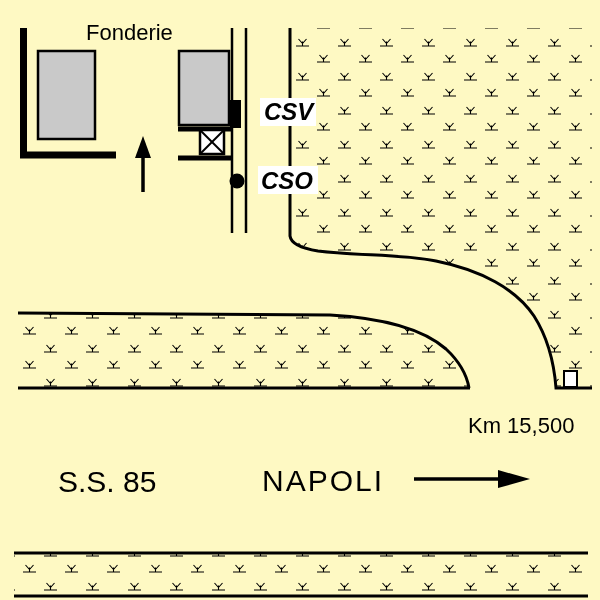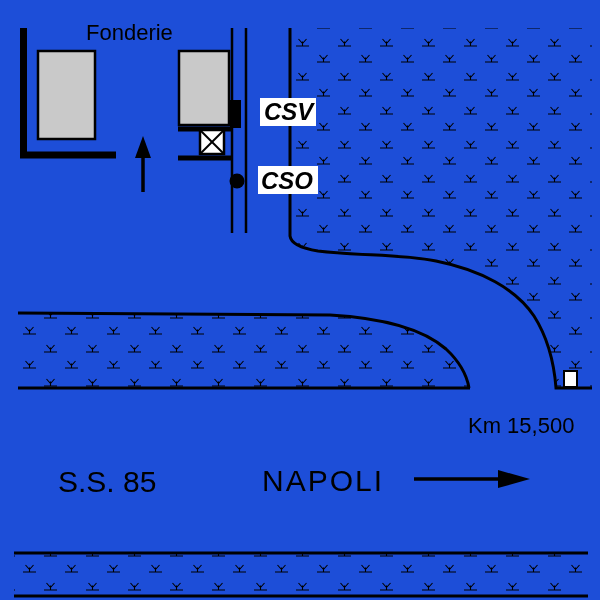--- a/index.html
+++ b/index.html
@@ -8,21 +8,21 @@
     background: #ffffff;
     width: 600px;
     height: 600px;
     overflow: hidden;
     font-family: "Liberation Sans", sans-serif;
   }
   .map-container {
     position: relative;
     width: 600px;
     height: 600px;
-    background: #1d4ed8;
+    background: #fef9c3;
   }
   svg { display: block; }
   text {
     fill: #000;
     font-family: "Liberation Sans", sans-serif;
   }
   .label-plain  { font-size: 22px; }
   .label-bold-italic { font-size: 24px; font-weight: bold; font-style: italic; }
   .label-large  { font-size: 30px; }
   .label-km     { font-size: 22px; }

